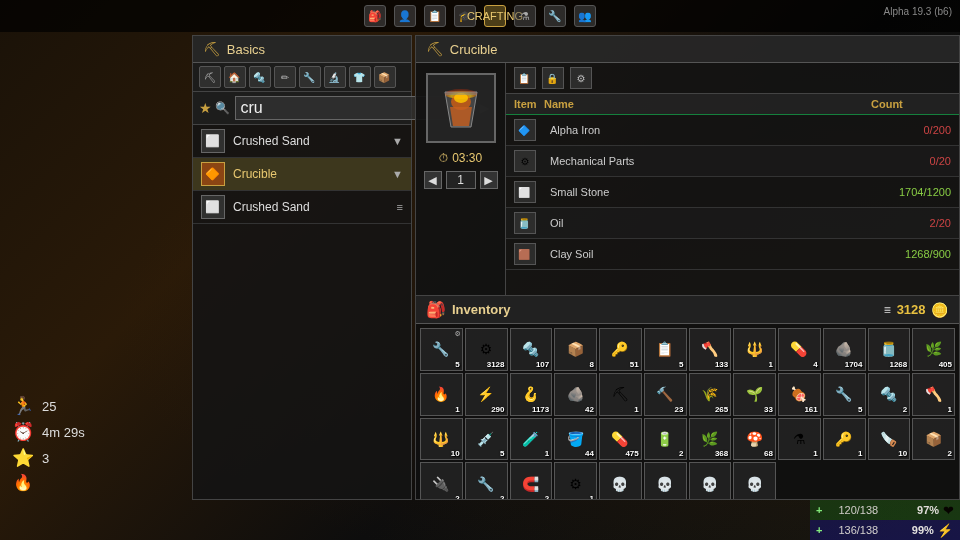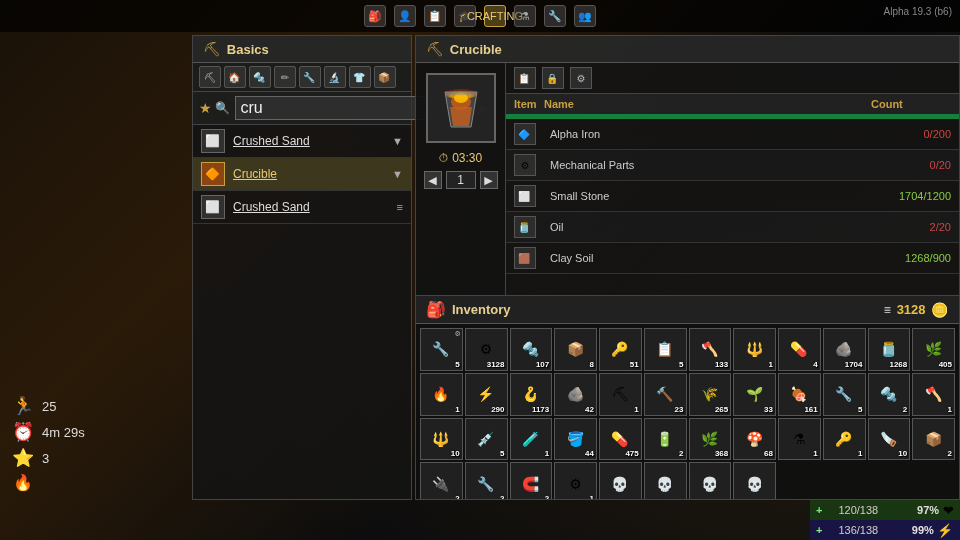--- a/index.html
+++ b/index.html
@@ -90,21 +90,21 @@
       gap: 6px;
       border-bottom: 1px solid #555;
     }
     .panel-header-icon {
       color: #c8a040;
       font-size: 14px;
     }
     .panel-header-title {
       color: #e8d090;
       font-size: 13px;
-      font-weight: bold;
+      font-weight: normal;
     }
 
     
     .search-row {
       display: flex;
       align-items: center;
       padding: 4px 6px;
       background: rgba(30,30,30,0.9);
       border-bottom: 1px solid #444;
       gap: 4px;
@@ -180,21 +180,20 @@
       border: 1px solid #666;
       display: flex;
       align-items: center;
       justify-content: center;
       font-size: 12px;
     }
     .recipe-item-name {
       flex: 1;
       color: #ddd;
       font-size: 12px;
-      text-decoration: underline;
     }
     .recipe-item.selected .recipe-item-name {
       color: #e8c870;
     }
     .recipe-item-badge {
       color: #aaa;
       font-size: 11px;
     }
 
     .crucible-header {
@@ -301,21 +300,21 @@
 
     .req-table {
       flex: 1;
       overflow-y: auto;
     }
     .req-table-header {
       display: grid;
       grid-template-columns: 30px 1fr 80px;
       padding: 4px 8px;
       background: rgba(35,35,35,0.9);
-      border-bottom: 5px solid #15803d;
+      border-bottom: 1px solid #15803d;
     }
     .req-col-header {
       color: #c8a040;
       font-size: 11px;
       font-weight: bold;
     }
     .req-row {
       display: grid;
       grid-template-columns: 30px 1fr 80px;
       padding: 4px 8px;

